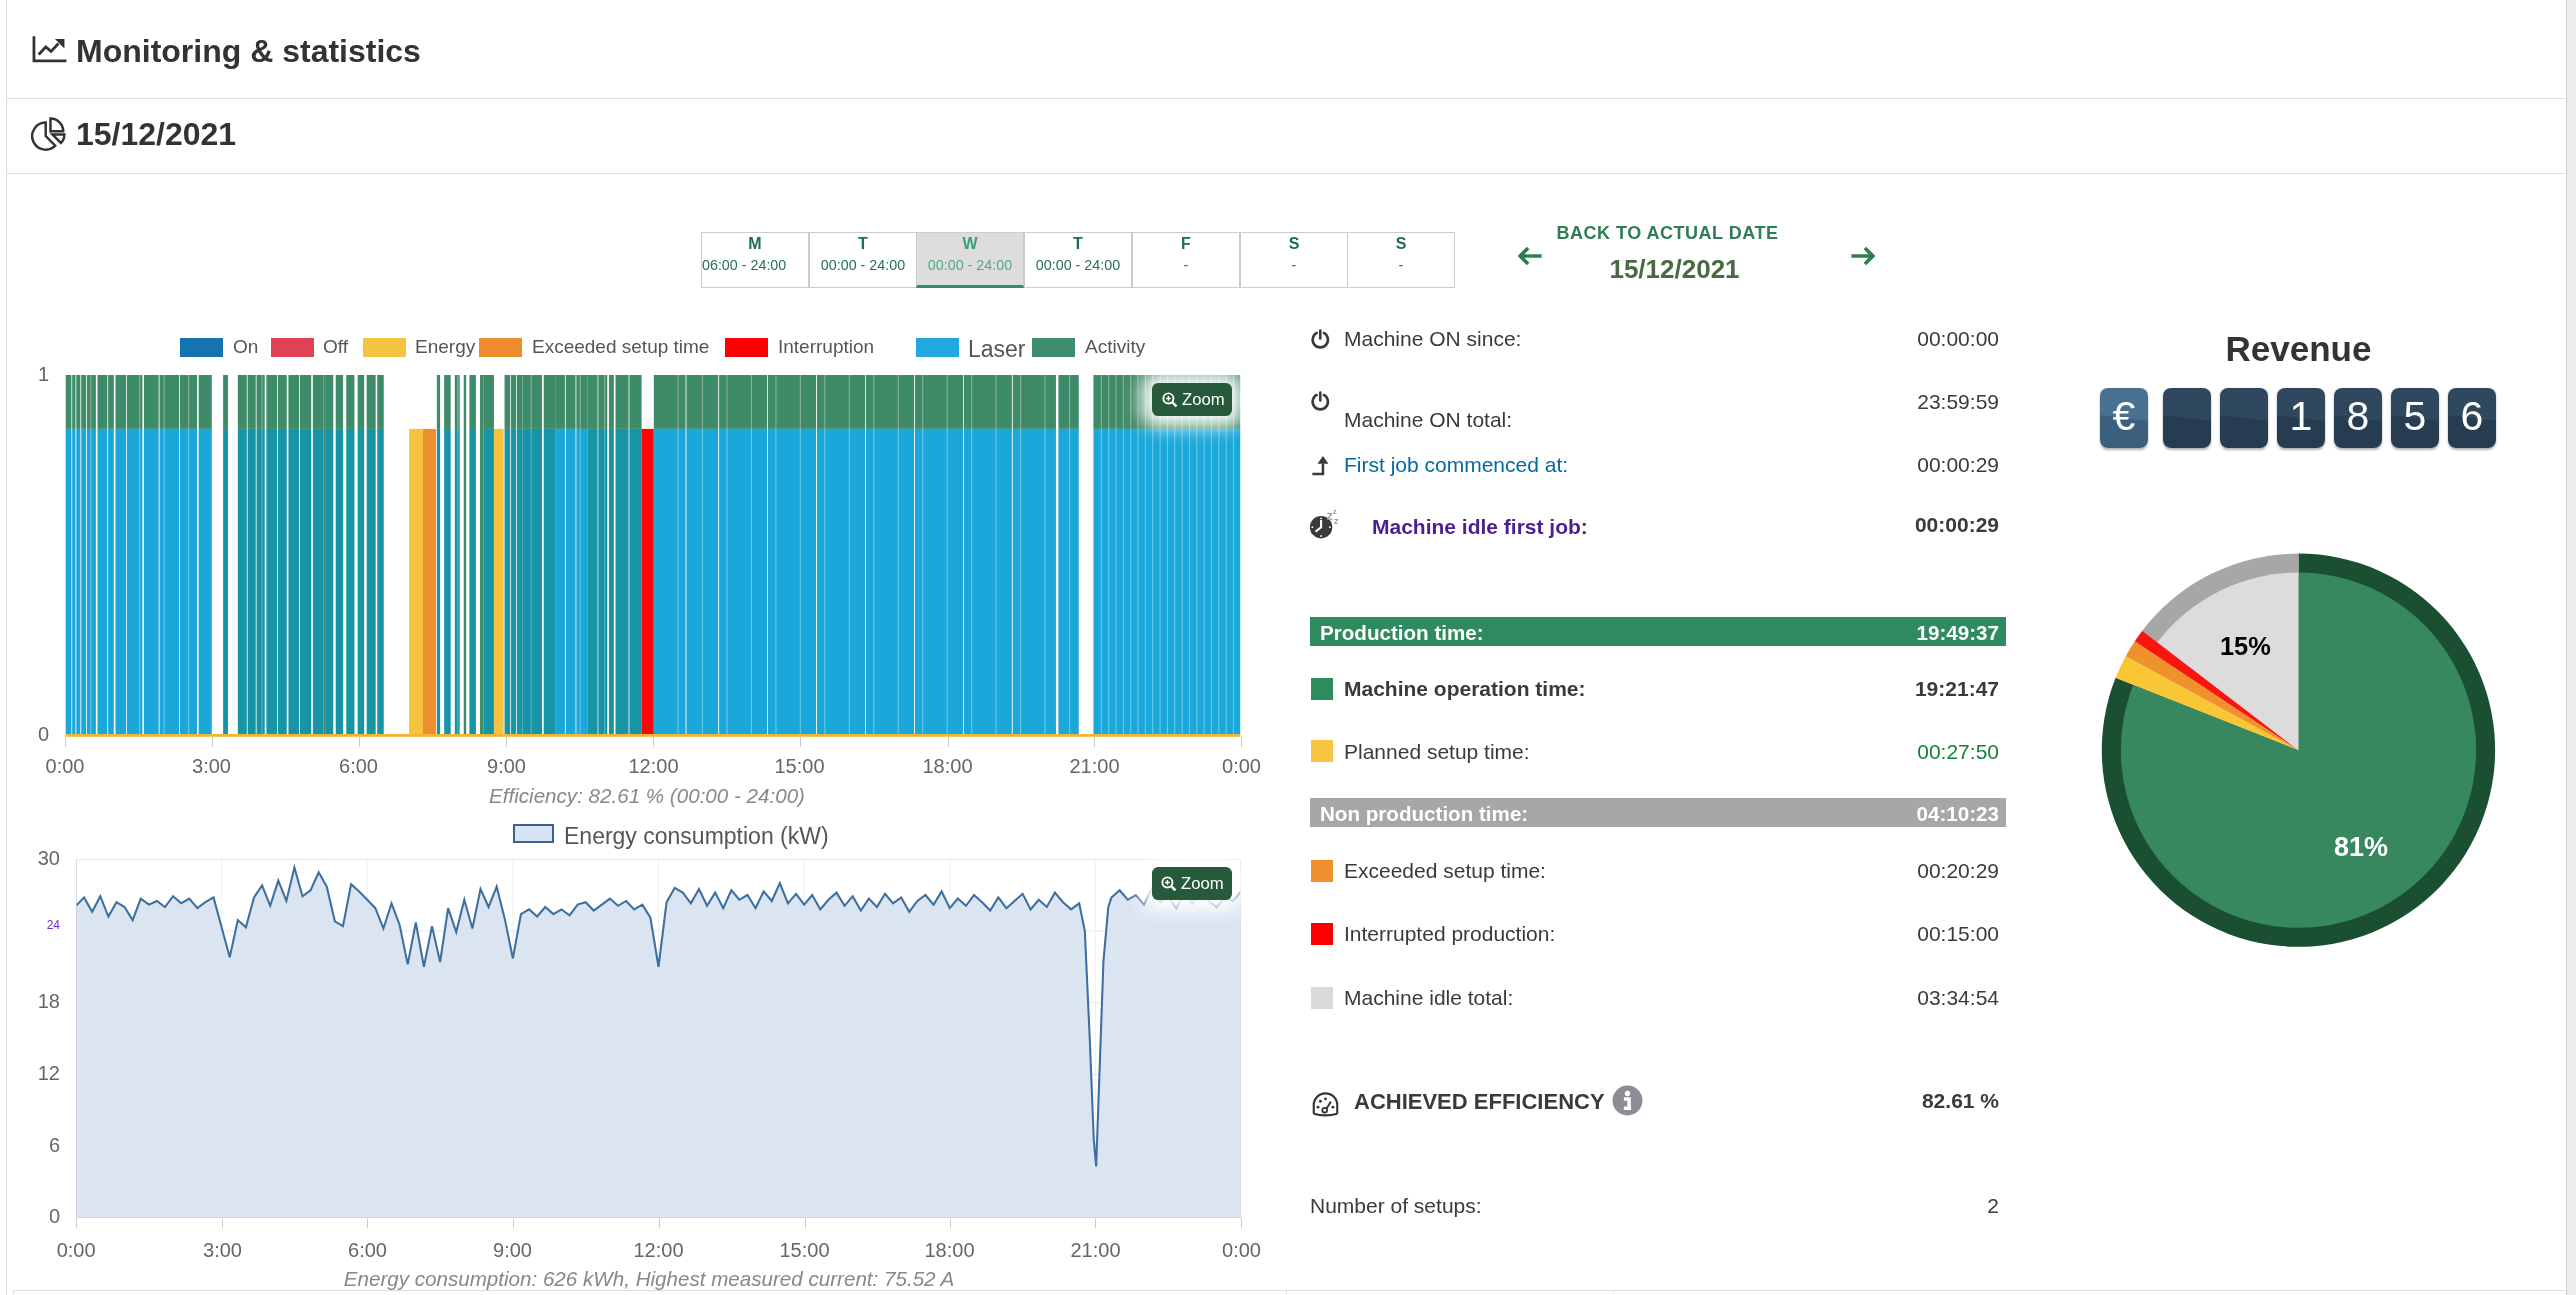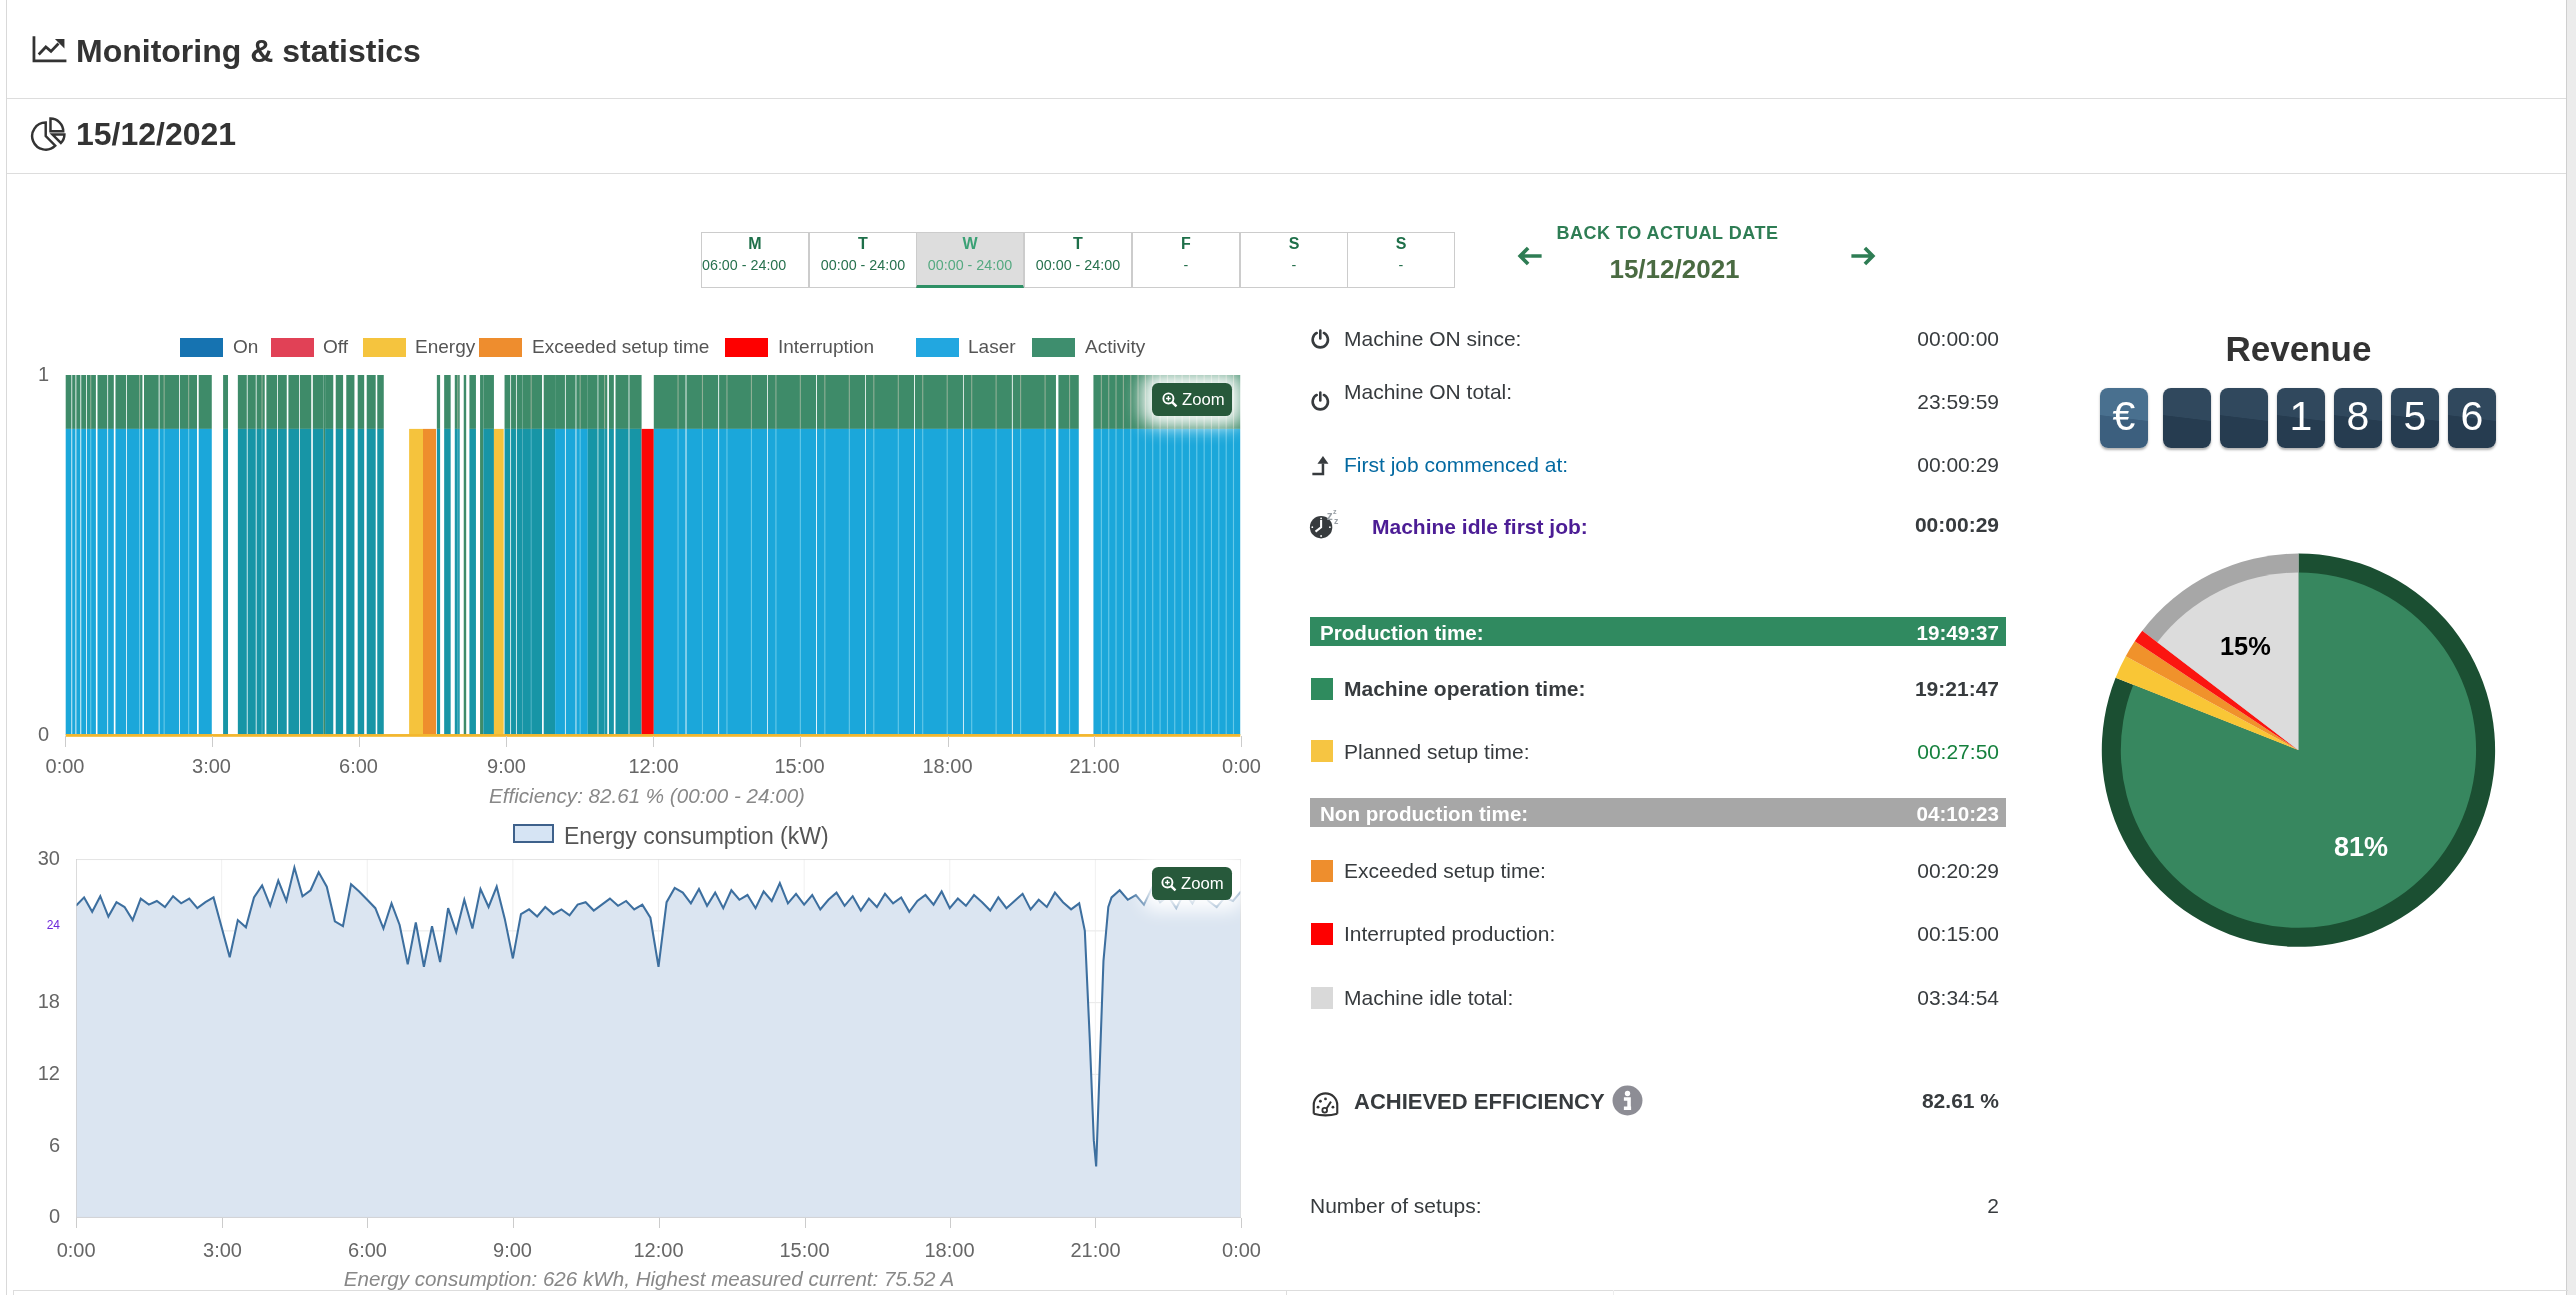--- a/index.html
+++ b/index.html
@@ -75,21 +75,21 @@
 <div class="abs" style="left:233px;top:336px;font-size:19px;color:#555;">On</div>
 <div class="abs" style="left:271px;top:338px;width:43px;height:19px;background:#E14156;"></div>
 <div class="abs" style="left:323px;top:336px;font-size:19px;color:#555;">Off</div>
 <div class="abs" style="left:363px;top:338px;width:43px;height:19px;background:#F5C43E;"></div>
 <div class="abs" style="left:415px;top:336px;font-size:19px;color:#555;">Energy</div>
 <div class="abs" style="left:479px;top:338px;width:43px;height:19px;background:#EE8D2E;"></div>
 <div class="abs" style="left:532px;top:336px;font-size:19px;color:#555;">Exceeded setup time</div>
 <div class="abs" style="left:725px;top:338px;width:43px;height:19px;background:#FE0000;"></div>
 <div class="abs" style="left:778px;top:336px;font-size:19px;color:#555;">Interruption</div>
 <div class="abs" style="left:916px;top:338px;width:43px;height:19px;background:#22A7E0;"></div>
-<div class="abs" style="left:968px;top:336px;font-size:19px;color:#555;">Laser</div>
+<div class="abs" style="left:968px;top:336px;font-size:23px;color:#555;">Laser</div>
 <div class="abs" style="left:1032px;top:338px;width:43px;height:19px;background:#3E8E6E;"></div>
 <div class="abs" style="left:1085px;top:336px;font-size:19px;color:#555;">Activity</div>
 
 <svg class="abs" style="left:65px;top:375px;" width="1176" height="363" viewBox="0 0 1482 458">
 <rect x="0.0" y="0.0" width="7.2" height="68.0" fill="#3E8B69"></rect>
 <rect x="0.0" y="68.0" width="7.2" height="386.0" fill="#1BA7DA"></rect>
 <rect x="8.2" y="0.0" width="4.1" height="68.0" fill="#3E8B69"></rect>
 <rect x="8.2" y="68.0" width="4.1" height="386.0" fill="#1BA7DA"></rect>
 <rect x="13.4" y="0.0" width="5.1" height="68.0" fill="#3E8B69"></rect>
 <rect x="13.4" y="68.0" width="5.1" height="386.0" fill="#1BA7DA"></rect>
@@ -394,21 +394,21 @@
 <svg class="abs" style="left:1310px;top:329px;" width="20.6" height="20.6" viewBox="0 0 28 28">
  <path d="M9.2,5.4 A 10.4,10.4 0 1 0 18.8,5.4" stroke="#373b3e" stroke-width="3.5" fill="none" stroke-linecap="round"></path>
  <line x1="14" y1="2" x2="14" y2="13" stroke="#373b3e" stroke-width="3.5" stroke-linecap="round"></line>
 </svg>
 <div class="abs" style="left:1344px;top:327px;font-size:21px;color:#373b3e;">Machine ON since:</div>
 <div class="abs r" style="left:1682px;top:327px;width:317px;font-size:21px;color:#373b3e;">00:00:00</div>
 <svg class="abs" style="left:1310px;top:391px;" width="20.6" height="20.6" viewBox="0 0 28 28">
  <path d="M9.2,5.4 A 10.4,10.4 0 1 0 18.8,5.4" stroke="#373b3e" stroke-width="3.5" fill="none" stroke-linecap="round"></path>
  <line x1="14" y1="2" x2="14" y2="13" stroke="#373b3e" stroke-width="3.5" stroke-linecap="round"></line>
 </svg>
-<div class="abs" style="left:1344px;top:380px;font-size:21px;color:#373b3e;">Machine ON total:</div>
+<div class="abs" style="left:1344px;top:408px;font-size:21px;color:#373b3e;">Machine ON total:</div>
 <div class="abs r" style="left:1682px;top:390px;width:317px;font-size:21px;color:#373b3e;">23:59:59</div>
 <svg class="abs" style="left:1310px;top:454px;" width="22" height="22" viewBox="0 0 28 28">
  <path d="M3,25.5 H16.5 V12" stroke="#373b3e" stroke-width="3.2" fill="none"></path>
  <path d="M9.5,12.5 L23.5,12.5 L16.5,2.5 Z" fill="#373b3e"></path>
 </svg>
 <div class="abs" style="left:1344px;top:453px;font-size:21px;color:#0369a1;">First job commenced at:</div>
 <div class="abs r" style="left:1682px;top:453px;width:317px;font-size:21px;color:#373b3e;">00:00:29</div>
 <svg class="abs" style="left:1309px;top:508px;" width="37" height="32" viewBox="0 0 46 40">
  <circle cx="15" cy="24" r="14" fill="#373b3e"></circle>
  <path d="M15,15 V24 L8,29.5" stroke="#fff" stroke-width="2.6" fill="none"></path>

